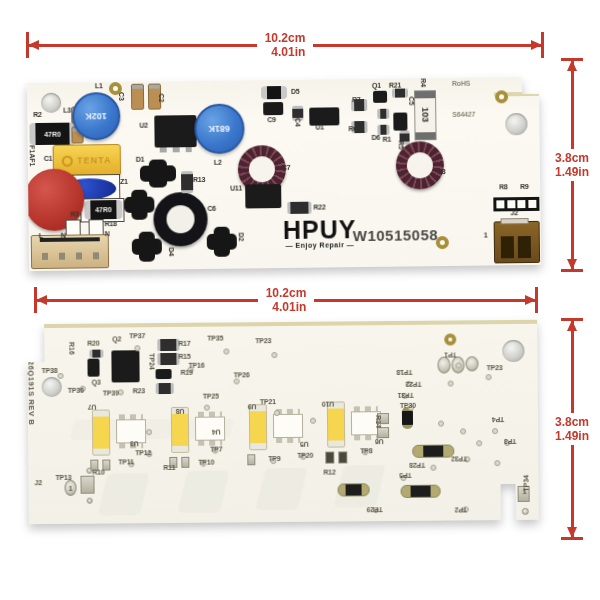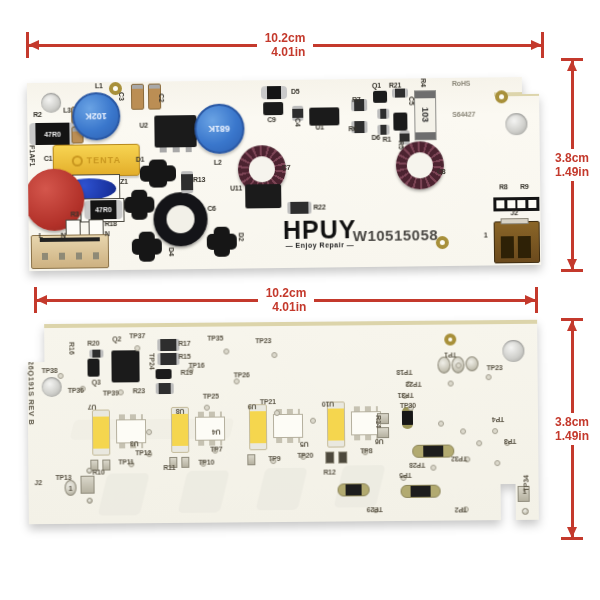--- a/index.html
+++ b/index.html
@@ -208,21 +208,21 @@
         </div>
       <div class="cmp clover" style="left:103px;top:150px;width:30px;height:30px">
           <i class="h"></i>
           <i class="v"></i>
         </div>
       <div class="cmp clover" style="left:178px;top:146px;width:30px;height:30px">
           <i class="h"></i>
           <i class="v"></i>
         </div>
       <div class="cmp smdr-v" style="left:153px;top:90px;width:12px;height:22px"></div>
-      <div class="cmp ycap" style="left:25px;top:62px;width:87px;height:32px">
+      <div class="cmp ycap" style="left:25px;top:62px;width:68px;height:32px">
           <i></i>
           <b>TENTA</b>
         </div>
       <div class="cmp obox" style="left:30px;top:92px;width:62px;height:30px"></div>
       <div class="cmp zoval" style="left:34px;top:96px;width:54px;height:21px"></div>
       <div class="cmp obox" style="left:52px;top:116px;width:44px;height:24px"></div>
       <div class="cmp melf" style="left:56px;top:118px;width:38px;height:19px">
           <span>47R0</span>
         </div>
       <div class="cmp rdisc" style="left:-4px;top:86px;width:60px;height:62px"></div>

